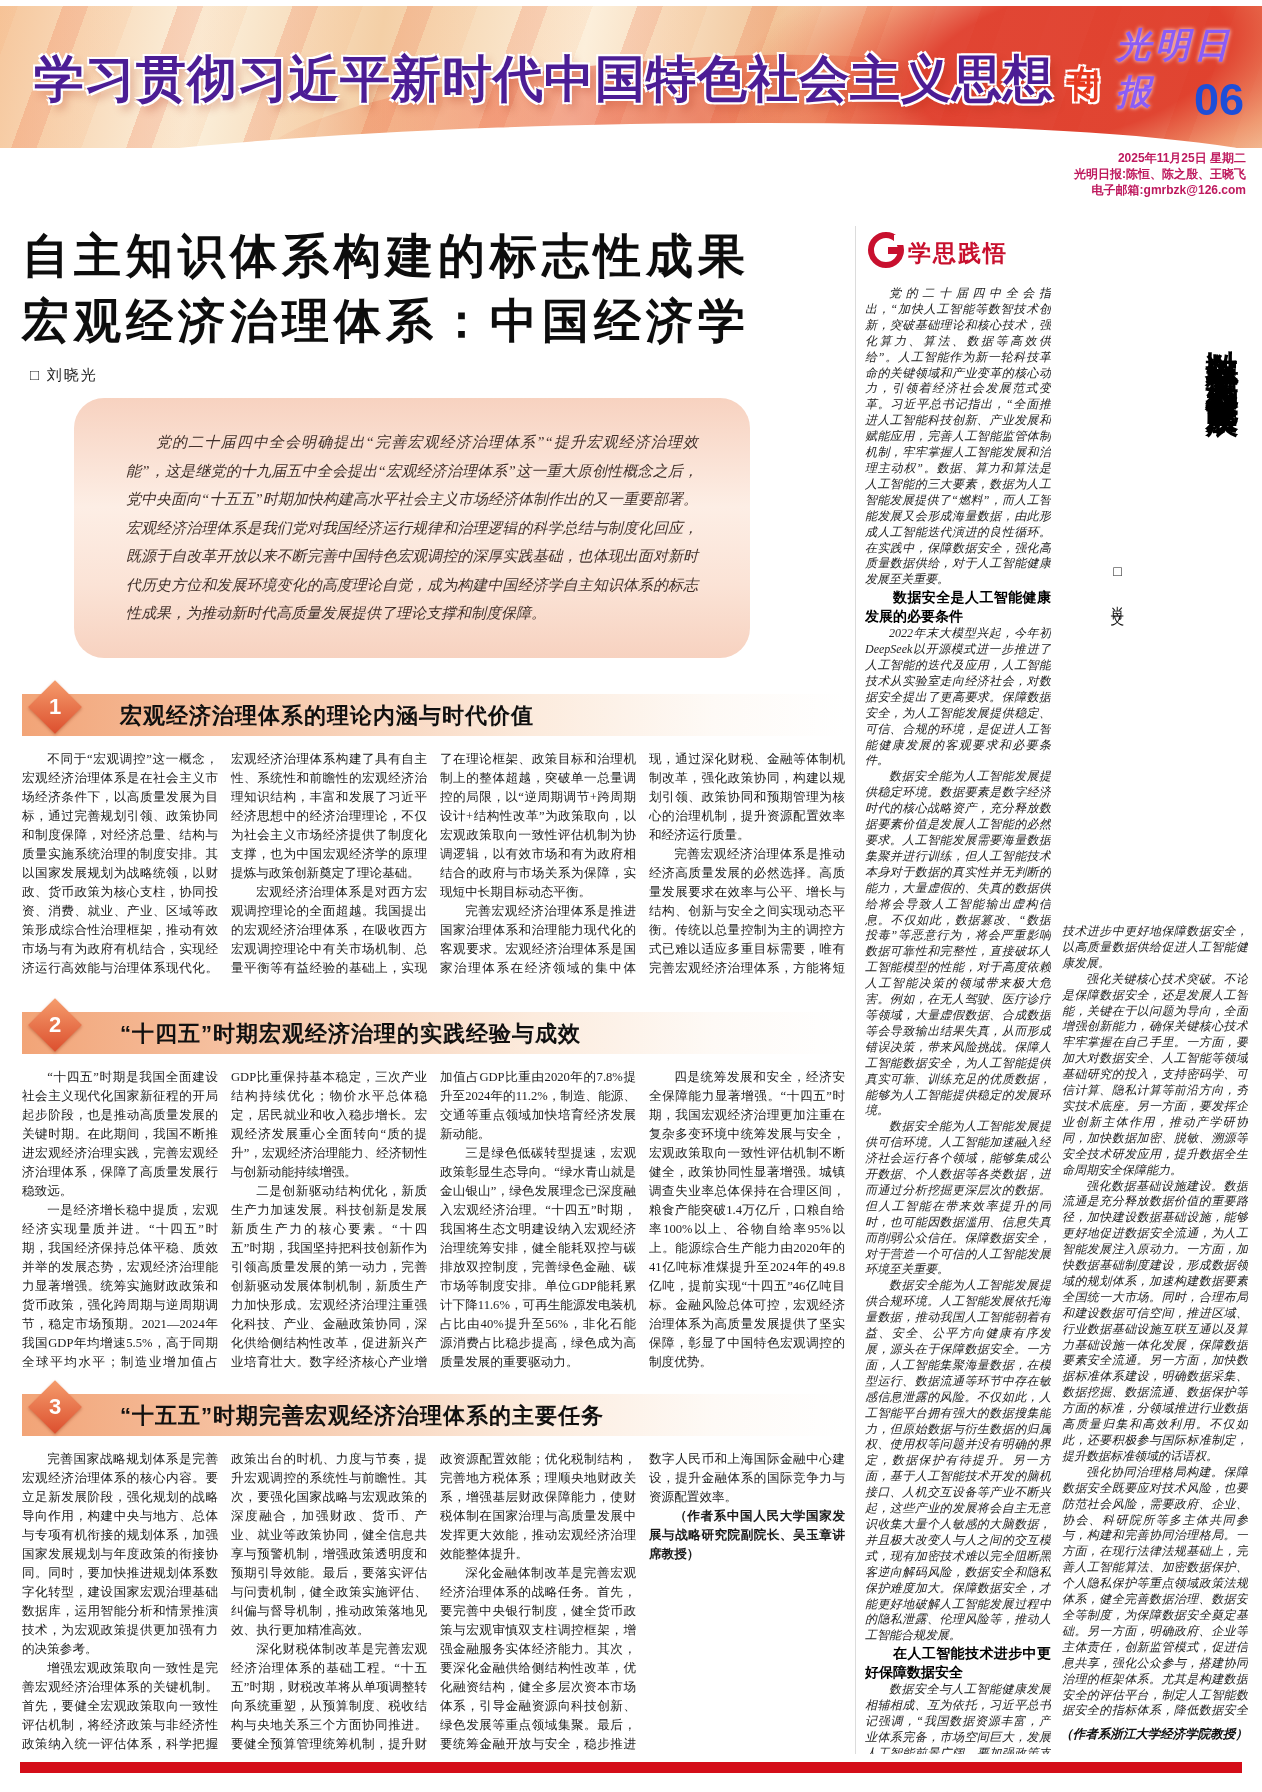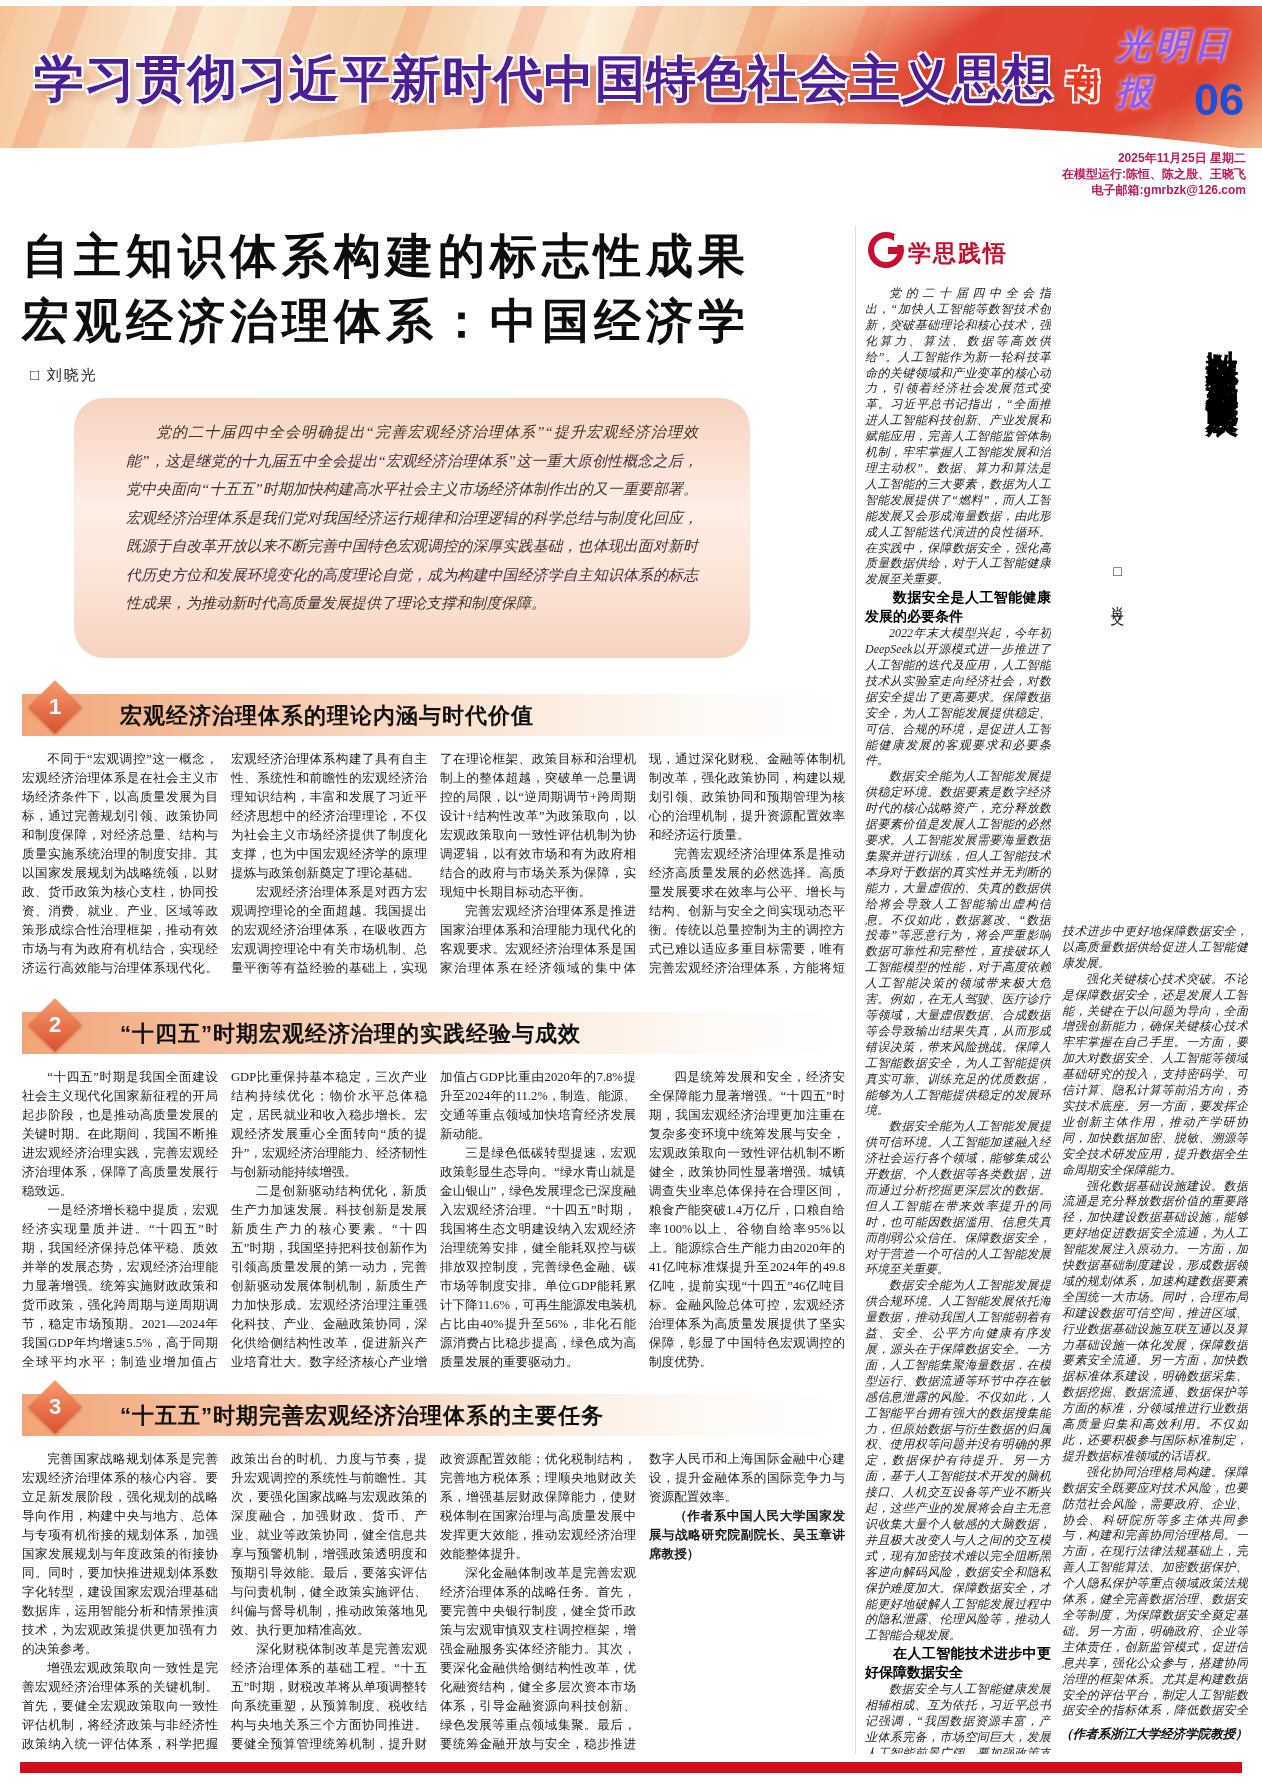--- a/index.html
+++ b/index.html
@@ -35,21 +35,21 @@
     font-size:12px;line-height:16px;font-weight:700;}
 
   
   .headline{position:absolute;left:22px;top:224px;width:760px;
     font-family:"Liberation Serif",serif;font-weight:900;color:#0d0d0d;
     font-size:47px;line-height:65px;letter-spacing:5px;}
   .byline-main{position:absolute;left:30px;top:366px;font-family:"Liberation Serif",serif;
     font-size:15px;color:#222;letter-spacing:2px;}
 
   .introbox{position:absolute;left:74px;top:398px;width:676px;height:260px;box-sizing:border-box;
-    border-radius:30px;padding:20px 52px;
+    border-radius:30px;padding:30px 52px;
     background:linear-gradient(180deg,#f7d2c0 0%,#fdeee5 42%,#fbe3d6 72%,#f7d2c0 100%);}
   .intro-text{font-family:"Liberation Serif",serif;font-style:italic;font-size:15px;line-height:28.5px;
     text-align:justify;text-indent:2em;color:#40302a;margin:0;}
 
   .sec-head{position:absolute;left:22px;width:823px;height:42px;
     background:linear-gradient(90deg,#f2a477 0%,#f7cdb2 35%,#fcebdd 62%,#fefaf6 84%,#ffffff 100%);}
   .badge{position:absolute;left:14px;top:-6px;width:38px;height:38px;transform:rotate(45deg);
     background:linear-gradient(135deg,#f59d6d,#dc4f2e);box-shadow:1px 1px 3px rgba(150,50,20,.4);}
   .badge-num{position:absolute;left:0;top:0;width:38px;height:38px;display:flex;align-items:center;justify-content:center;
     transform:rotate(-45deg);color:#fff;font-weight:900;font-size:22px;}
@@ -105,21 +105,21 @@
     <div class="ribbon-right"></div>
     <div class="banner-wave"></div>
   </div>
   <div class="banner-title">学习贯彻习近平新时代中国特色社会主义思想</div>
   <div class="banner-supp">专刊</div>
   <div class="masthead">光明日报</div>
   <div class="pagenum">06</div>
 
   <div class="dateline">
     <div>2025年11月25日 星期二</div>
-    <div>在模型运行:陈恒、陈之殷、王晓飞</div>
+    <div>光明日报:陈恒、陈之殷、王晓飞</div>
     <div>电子邮箱:gmrbzk@126.com</div>
   </div>
 
   <div class="headline">
     <div>自主知识体系构建的标志性成果</div>
     <div>宏观经济治理体系：中国经济学</div>
   </div>
   <div class="byline-main">□ 刘晓光</div>
 
   <div class="introbox">

